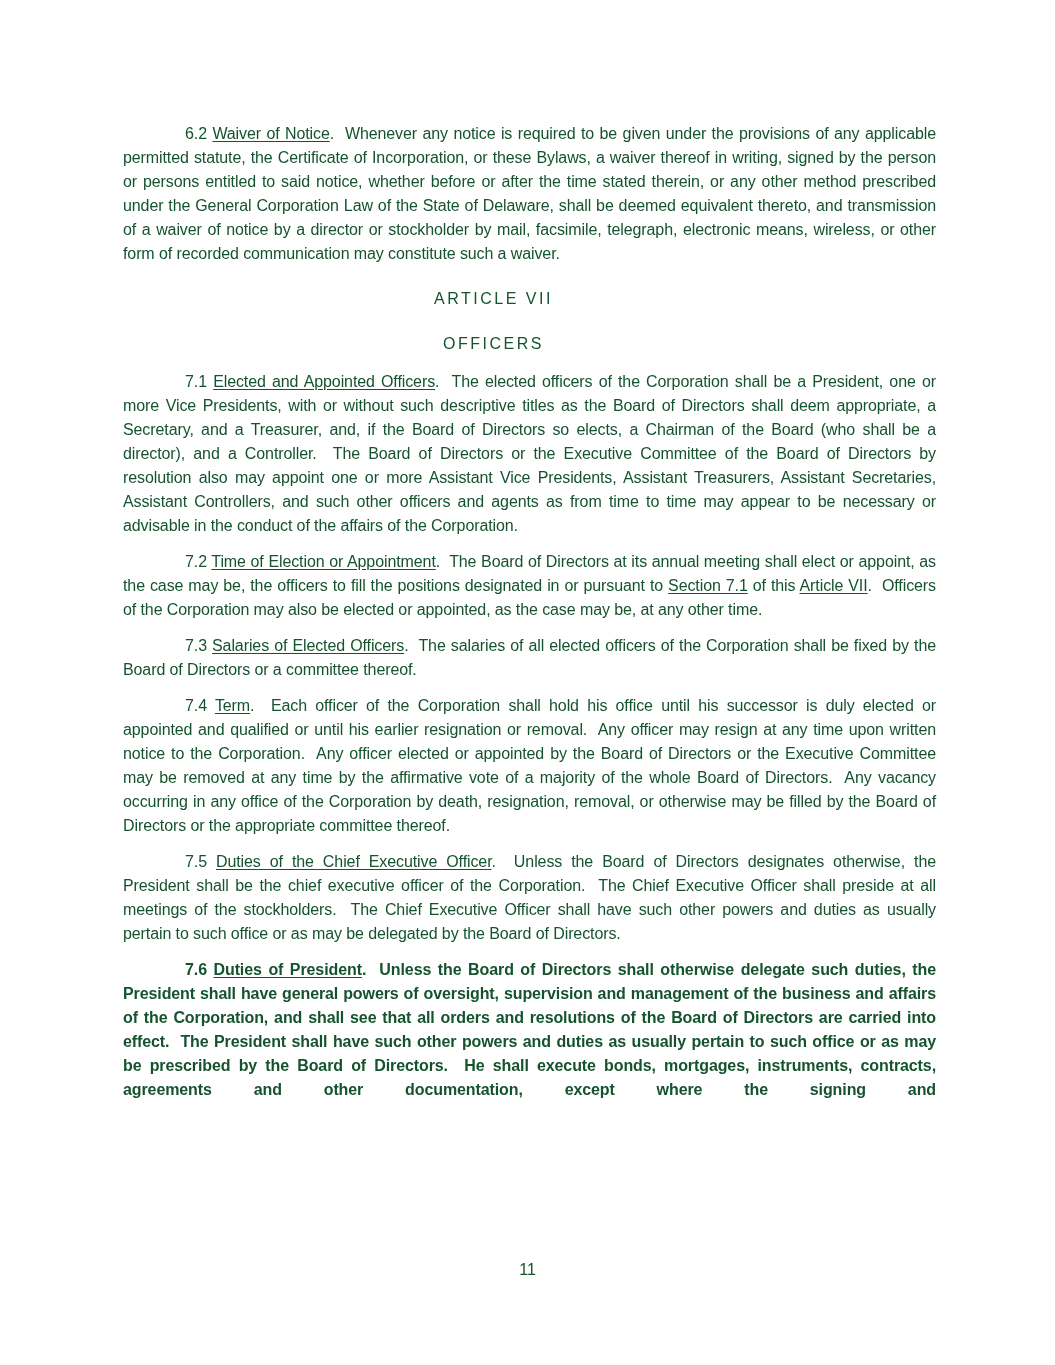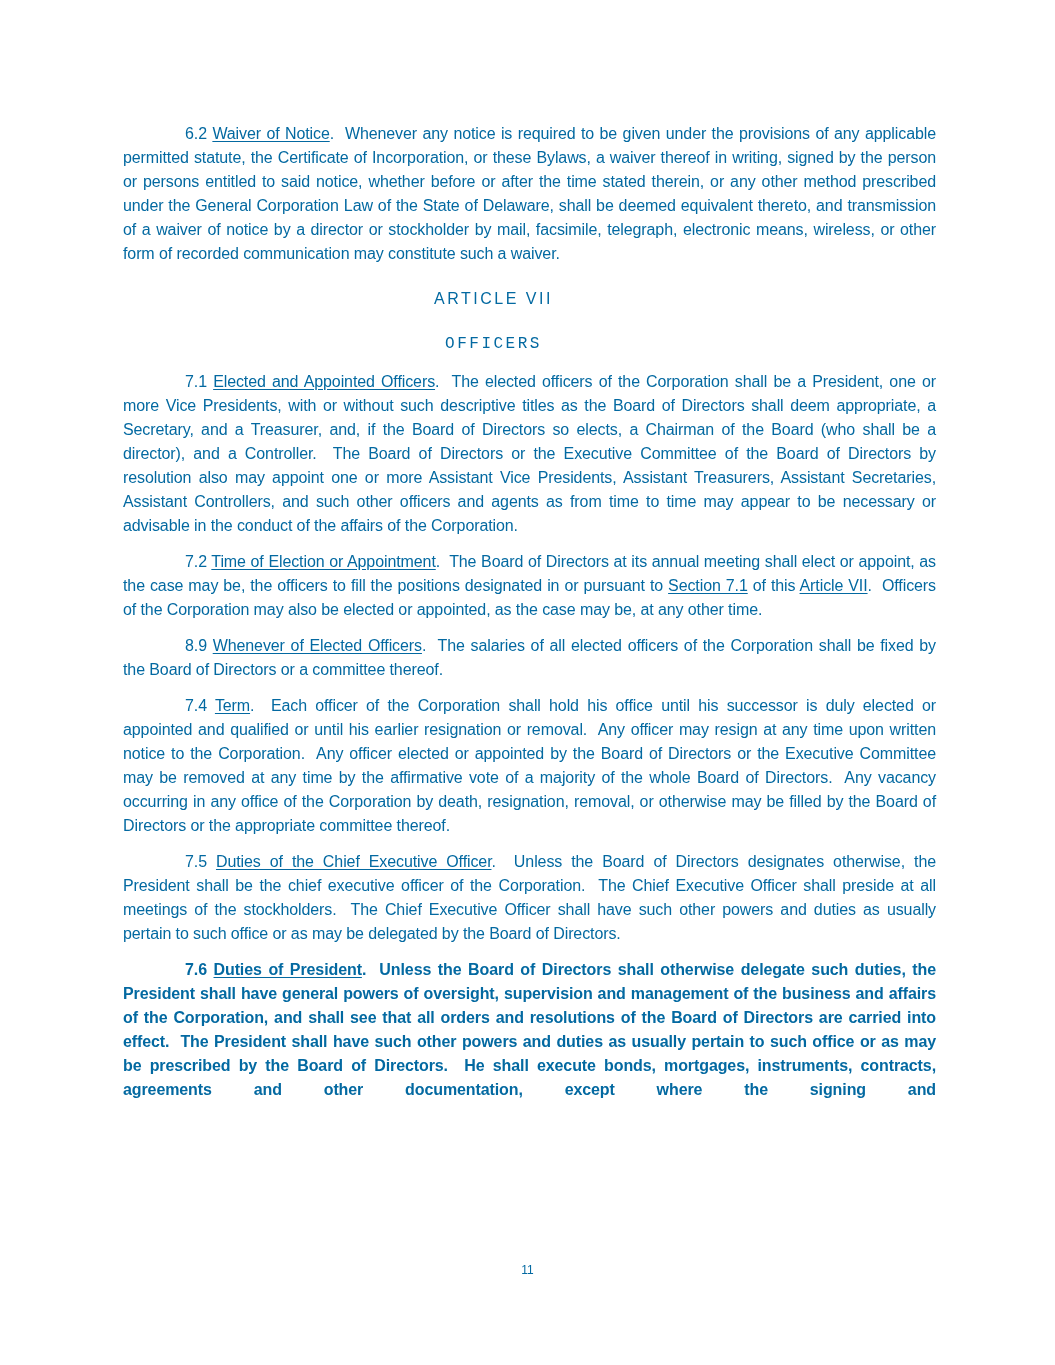--- a/index.html
+++ b/index.html
@@ -5,21 +5,21 @@
   html, body {
     margin: 0;
     padding: 0;
     background: #ffffff;
   }
   .page {
     position: relative;
     width: 1055px;
     height: 1365px;
     background: #ffffff;
-    color: #0369a1;
+    color: #14532d;
     font-family: "Liberation Sans", "DejaVu Sans", sans-serif;
     overflow: hidden;
   }
   .doc-body {
     position: absolute;
     left: 123px;
     top: 122px;
     width: 813px;
     font-size: 16px;
     line-height: 24px;
@@ -38,50 +38,49 @@
     font-weight: bold;
   }
   .heading {
     margin: 21px 0 0 0;
     text-align: center;
     letter-spacing: 2.5px;
     line-height: 24px;
     padding-right: 72px; 
   }
   .heading + .heading {
-    font-family: Liberation Mono, monospace;
   }
   .heading + .para {
     margin-top: 14px;
   }
   .u {
     text-decoration: underline;
     text-underline-offset: 2px;
   }
   .footer {
     position: absolute;
     left: 0;
     top: 1258px;
     width: 100%;
     text-align: center;
-    font-size: 12px;
+    font-size: 16px;
     line-height: 24px;
   }
 </style>
 </head>
 <body>
 
 <div class="page">
   <div class="doc-body">
       <p class="para"><span>6.2 </span><span class="u">Waiver of Notice</span><span>.&nbsp; Whenever any notice is required to be given under the provisions of any applicable permitted statute, the Certificate of Incorporation, or these Bylaws, a waiver thereof in writing, signed by the person or persons entitled to said notice, whether before or after the time stated therein, or any other method prescribed under the General Corporation Law of the State of Delaware, shall be deemed equivalent thereto, and transmission of a waiver of notice by a director or stockholder by mail, facsimile, telegraph, electronic means, wireless, or other form of recorded communication may constitute such a waiver.</span></p>
       <div class="heading"><span>ARTICLE VII</span></div>
       <div class="heading"><span>OFFICERS</span></div>
       <p class="para"><span>7.1 </span><span class="u">Elected and Appointed Officers</span><span>.&nbsp; The elected officers of the Corporation shall be a President, one or more Vice Presidents, with or without such descriptive titles as the Board of Directors shall deem appropriate, a Secretary, and a Treasurer, and, if the Board of Directors so elects, a Chairman of the Board (who shall be a director), and a Controller.&nbsp; The Board of Directors or the Executive Committee of the Board of Directors by resolution also may appoint one or more Assistant Vice Presidents, Assistant Treasurers, Assistant Secretaries, Assistant Controllers, and such other officers and agents as from time to time may appear to be necessary or advisable in the conduct of the affairs of the Corporation.</span></p>
       <p class="para"><span>7.2 </span><span class="u">Time of Election or Appointment</span><span>.&nbsp; The Board of Directors at its annual meeting shall elect or appoint, as the case may be, the officers to fill the positions designated in or pursuant to </span><span class="u">Section 7.1</span><span> of this </span><span class="u">Article VII</span><span>.&nbsp; Officers of the Corporation may also be elected or appointed, as the case may be, at any other time.</span></p>
-      <p class="para"><span>8.9 </span><span class="u">Whenever of Elected Officers</span><span>.&nbsp; The salaries of all elected officers of the Corporation shall be fixed by the Board of Directors or a committee thereof.</span></p>
+      <p class="para"><span>7.3 </span><span class="u">Salaries of Elected Officers</span><span>.&nbsp; The salaries of all elected officers of the Corporation shall be fixed by the Board of Directors or a committee thereof.</span></p>
       <p class="para"><span>7.4 </span><span class="u">Term</span><span>.&nbsp; Each officer of the Corporation shall hold his office until his successor is duly elected or appointed and qualified or until his earlier resignation or removal.&nbsp; Any officer may resign at any time upon written notice to the Corporation.&nbsp; Any officer elected or appointed by the Board of Directors or the Executive Committee may be removed at any time by the affirmative vote of a majority of the whole Board of Directors.&nbsp; Any vacancy occurring in any office of the Corporation by death, resignation, removal, or otherwise may be filled by the Board of Directors or the appropriate committee thereof.</span></p>
       <p class="para"><span>7.5 </span><span class="u">Duties of the Chief Executive Officer</span><span>.&nbsp; Unless the Board of Directors designates otherwise, the President shall be the chief executive officer of the Corporation.&nbsp; The Chief Executive Officer shall preside at all meetings of the stockholders.&nbsp; The Chief Executive Officer shall have such other powers and duties as usually pertain to such office or as may be delegated by the Board of Directors.</span></p>
       <p class="para justify-last"><span>7.6 </span><span class="u">Duties of President</span><span>.&nbsp; Unless the Board of Directors shall otherwise delegate such duties, the President shall have general powers of oversight, supervision and management of the business and affairs of the Corporation, and shall see that all orders and resolutions of the Board of Directors are carried into effect.&nbsp; The President shall have such other powers and duties as usually pertain to such office or as may be prescribed by the Board of Directors.&nbsp; He shall execute bonds, mortgages, instruments, contracts, agreements and other documentation, except where the signing and</span></p>
     </div>
   <div class="footer">
     <span>11</span>
   </div>
 </div>
 
 </body></html>

